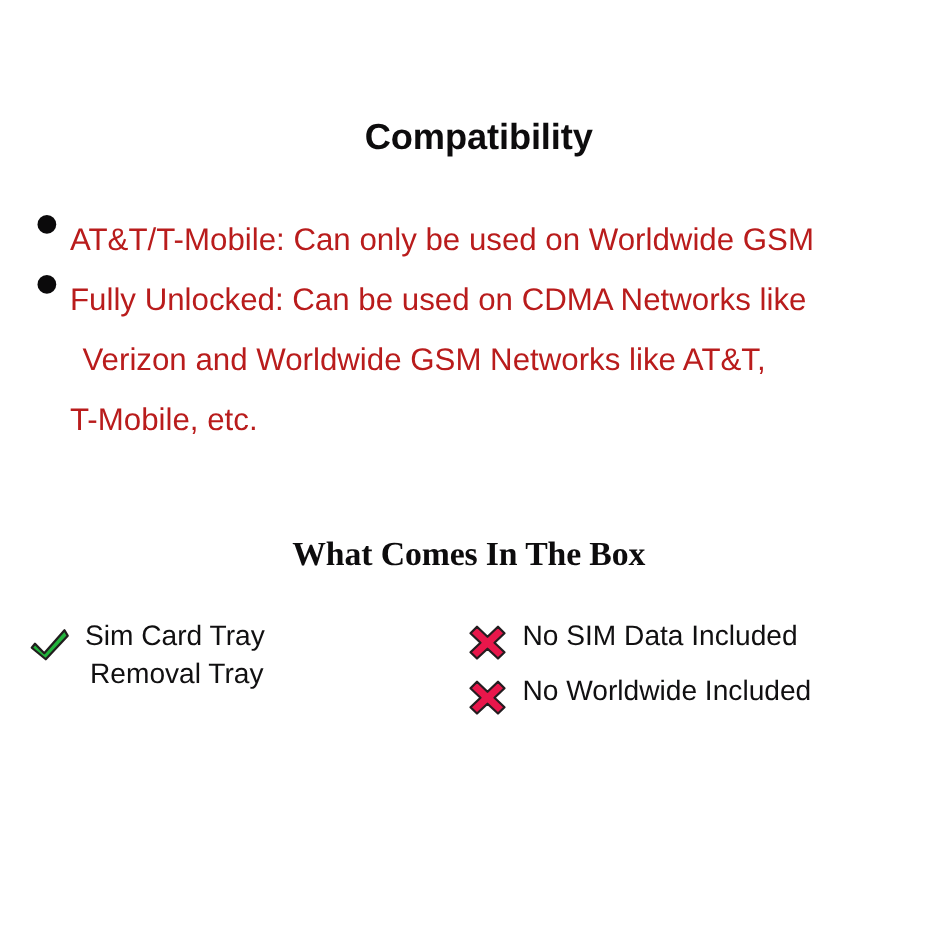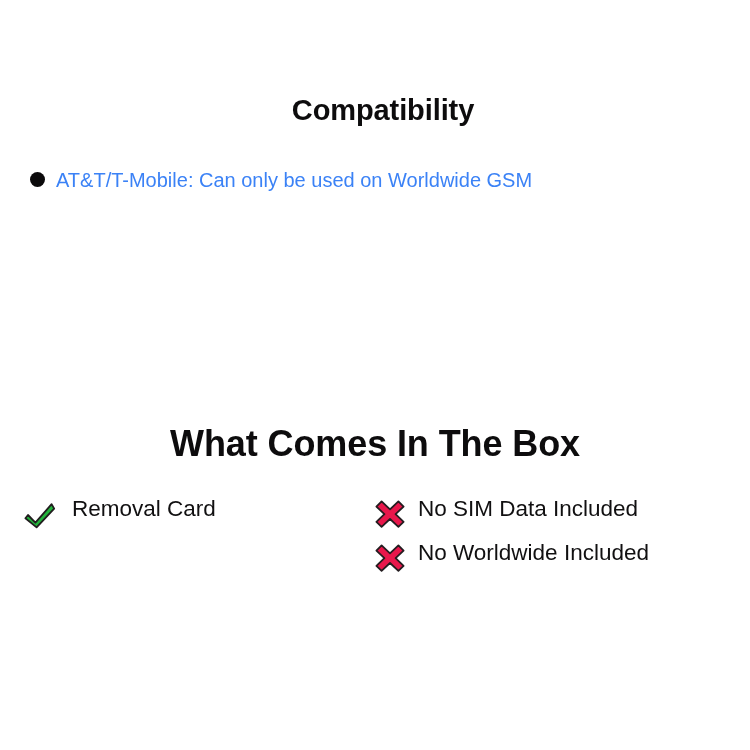--- a/index.html
+++ b/index.html
@@ -41,22 +41,23 @@
 
   .title-compatibility {
     top: 94px;
     font-size: 29px;
     line-height: 32px;
     padding-left: 16px;
   }
 
   .title-box {
     top: 428px;
-    font-size: 36px;
+    font-size: 27px;
     line-height: 31px;
+    font-family: Liberation Serif, serif;
   }
 
   .bullet-list {
     position: absolute;
     left: 0;
     top: 158px;
     width: 750px;
   }
 
   .bullet-block {
@@ -76,25 +77,25 @@
     top: 14px;
     width: 15px;
     height: 15px;
     border-radius: 50%;
     background: #0b0a0b;
   }
 
   .bullet-text {
     position: absolute;
     left: 56px;
-    top: 0;
-    font-size: 20px;
+    top: 12px;
+    font-size: 25px;
     line-height: 44px;
     white-space: nowrap;
-    color: #3b82f6;
+    color: #b91c1c;
   }
 
   .bullet-text.cont {
     left: 66px;
   }
 
   .bullet-text.cont2 {
     left: 56px;
   }
 
@@ -152,37 +153,50 @@
 
   <div class="bullet-list">
 
     <div class="bullet-block">
       <div class="bullet-row">
         <span class="bullet-marker"></span>
         <span class="bullet-text">AT&amp;T/T-Mobile: Can only be used on Worldwide GSM</span>
       </div>
     </div>
 
+    <div class="bullet-block">
+      <div class="bullet-row">
+        <span class="bullet-marker"></span>
+        <span class="bullet-text">Fully Unlocked: Can be used on CDMA Networks like</span>
+      </div>
+      <div class="bullet-row">
+        <span class="bullet-text cont">Verizon and Worldwide GSM Networks like AT&amp;T,</span>
+      </div>
+      <div class="bullet-row">
+        <span class="bullet-text cont2">T-Mobile, etc.</span>
+      </div>
+    </div>
 
   </div>
 
   <div class="section-title title-box">What Comes In The Box</div>
 
   <div class="box-items">
 
     <div class="box-col left">
 
 
       <div class="box-item">
         <span class="icon">
           <svg viewBox="0 0 32 30" width="32" height="30" aria-hidden="true">
             <path d="M4.0 16.0 L11.4 23.6 L27.6 5.2 L30.2 9.6 L12.6 28.4 L1.4 19.2 Z" fill="#22b33c" stroke="#211d1e" stroke-width="1.8" stroke-linejoin="round"></path>
           </svg>
         </span>
-        <span class="label second-line">Removal Card</span>
+        <span class="label">Sim Card Tray</span>
+        <span class="label second-line">Removal Tray</span>
       </div>
 
     </div>
 
     <div class="box-col right">
 
       <div class="box-item">
         <span class="icon">
           <svg viewBox="0 0 32 30" width="32" height="30" aria-hidden="true">
             <path d="M7.6 2.4 L16.0 10.4 L24.4 2.4 L29.6 7.6 L21.6 15.2 L29.6 22.8 L24.4 27.8 L16.0 20.0 L7.6 27.8 L2.4 22.8 L10.4 15.2 L2.4 7.6 Z" fill="#e8174b" stroke="#241d20" stroke-width="1.8" stroke-linejoin="round"></path>

